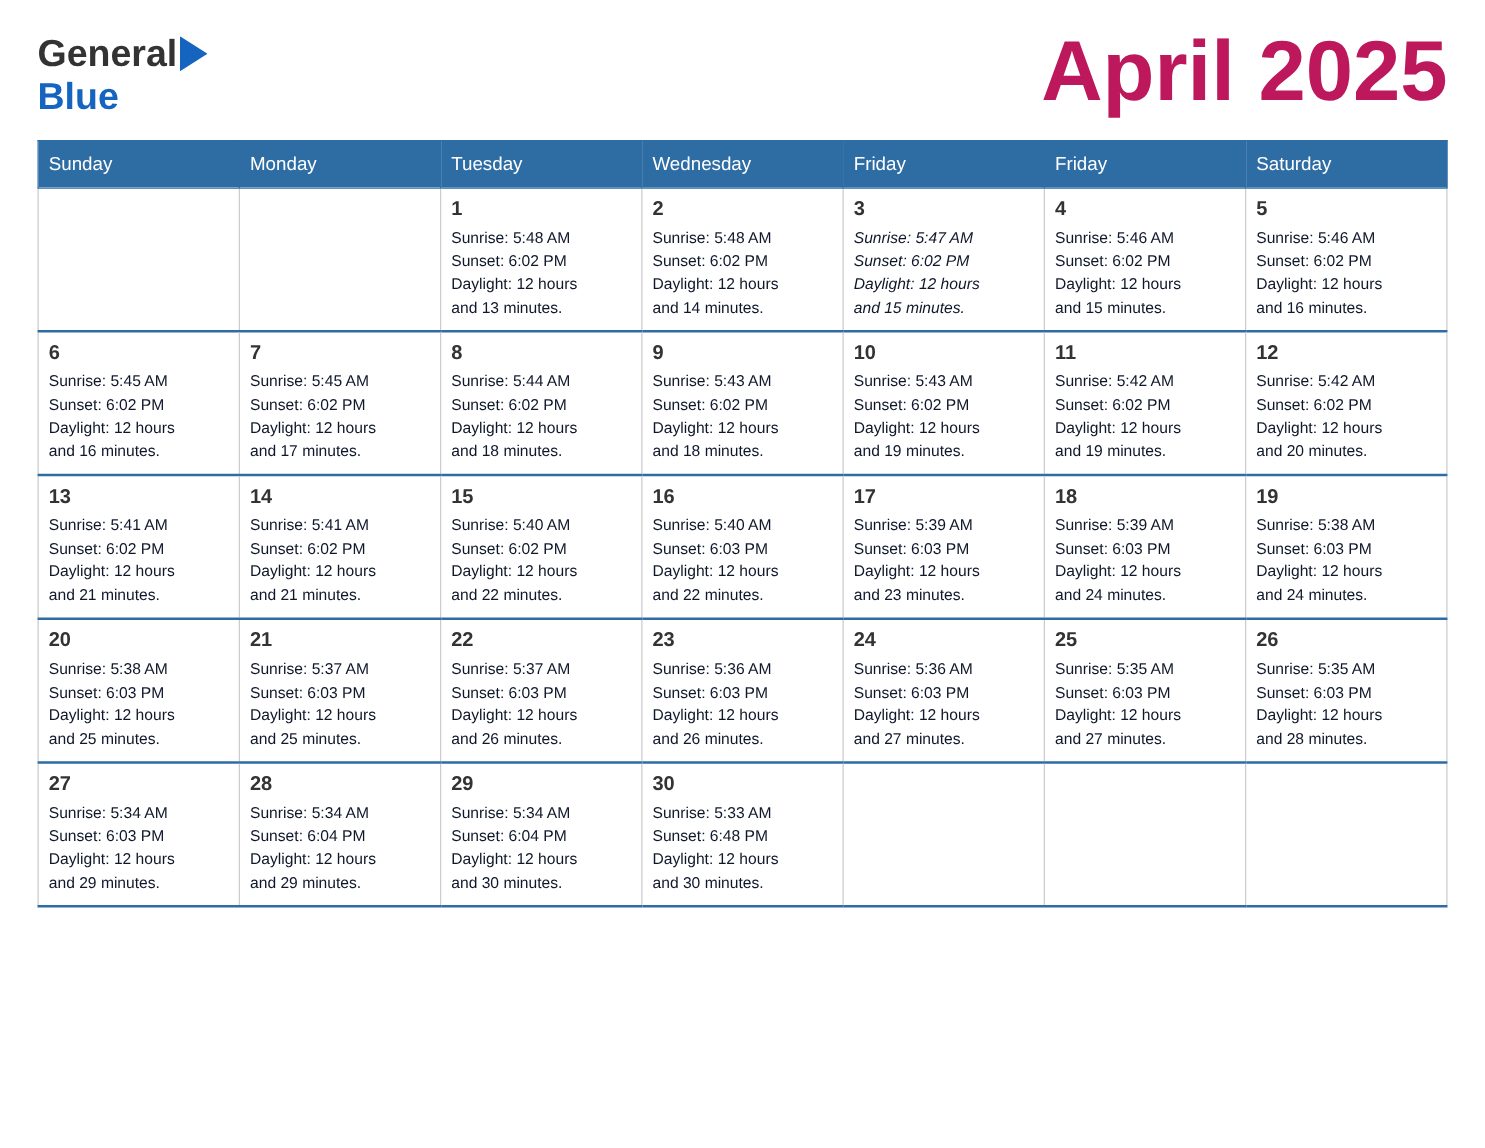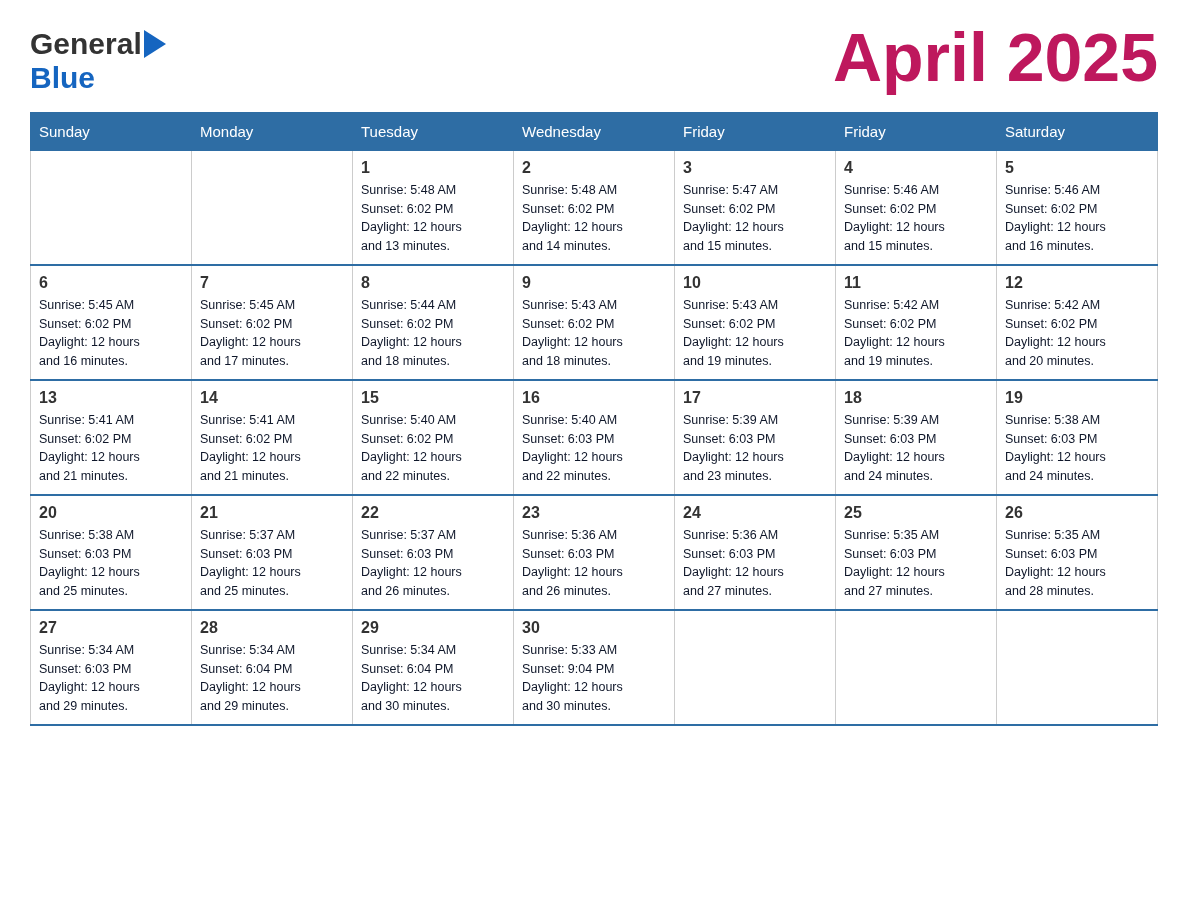--- a/index.html
+++ b/index.html
@@ -141,21 +141,21 @@
         </td>
         <td>
           <div class="day-number">2</div>
           <div class="day-info" style="white-space: pre-line;">Sunrise: 5:48 AM
 Sunset: 6:02 PM
 Daylight: 12 hours
 and 14 minutes.</div>
         </td>
         <td>
           <div class="day-number">3</div>
-          <div class="day-info" style="white-space: pre-line;">Sunrise: 5:47 AM
+          <div class="day-info" style="white-space: pre-line; font-style: italic;">Sunrise: 5:47 AM
 Sunset: 6:02 PM
 Daylight: 12 hours
 and 15 minutes.</div>
         </td>
         <td>
           <div class="day-number">4</div>
           <div class="day-info" style="white-space: pre-line;">Sunrise: 5:46 AM
 Sunset: 6:02 PM
 Daylight: 12 hours
 and 15 minutes.</div>
@@ -339,21 +339,21 @@
         <td>
           <div class="day-number">29</div>
           <div class="day-info" style="white-space: pre-line;">Sunrise: 5:34 AM
 Sunset: 6:04 PM
 Daylight: 12 hours
 and 30 minutes.</div>
         </td>
         <td>
           <div class="day-number">30</div>
           <div class="day-info" style="white-space: pre-line;">Sunrise: 5:33 AM
-Sunset: 9:04 PM
+Sunset: 6:48 PM
 Daylight: 12 hours
 and 30 minutes.</div>
         </td>
         <td class="empty-cell"></td>
         <td class="empty-cell"></td>
         <td class="empty-cell"></td>
       </tr>
     </tbody>
 </table>
 

